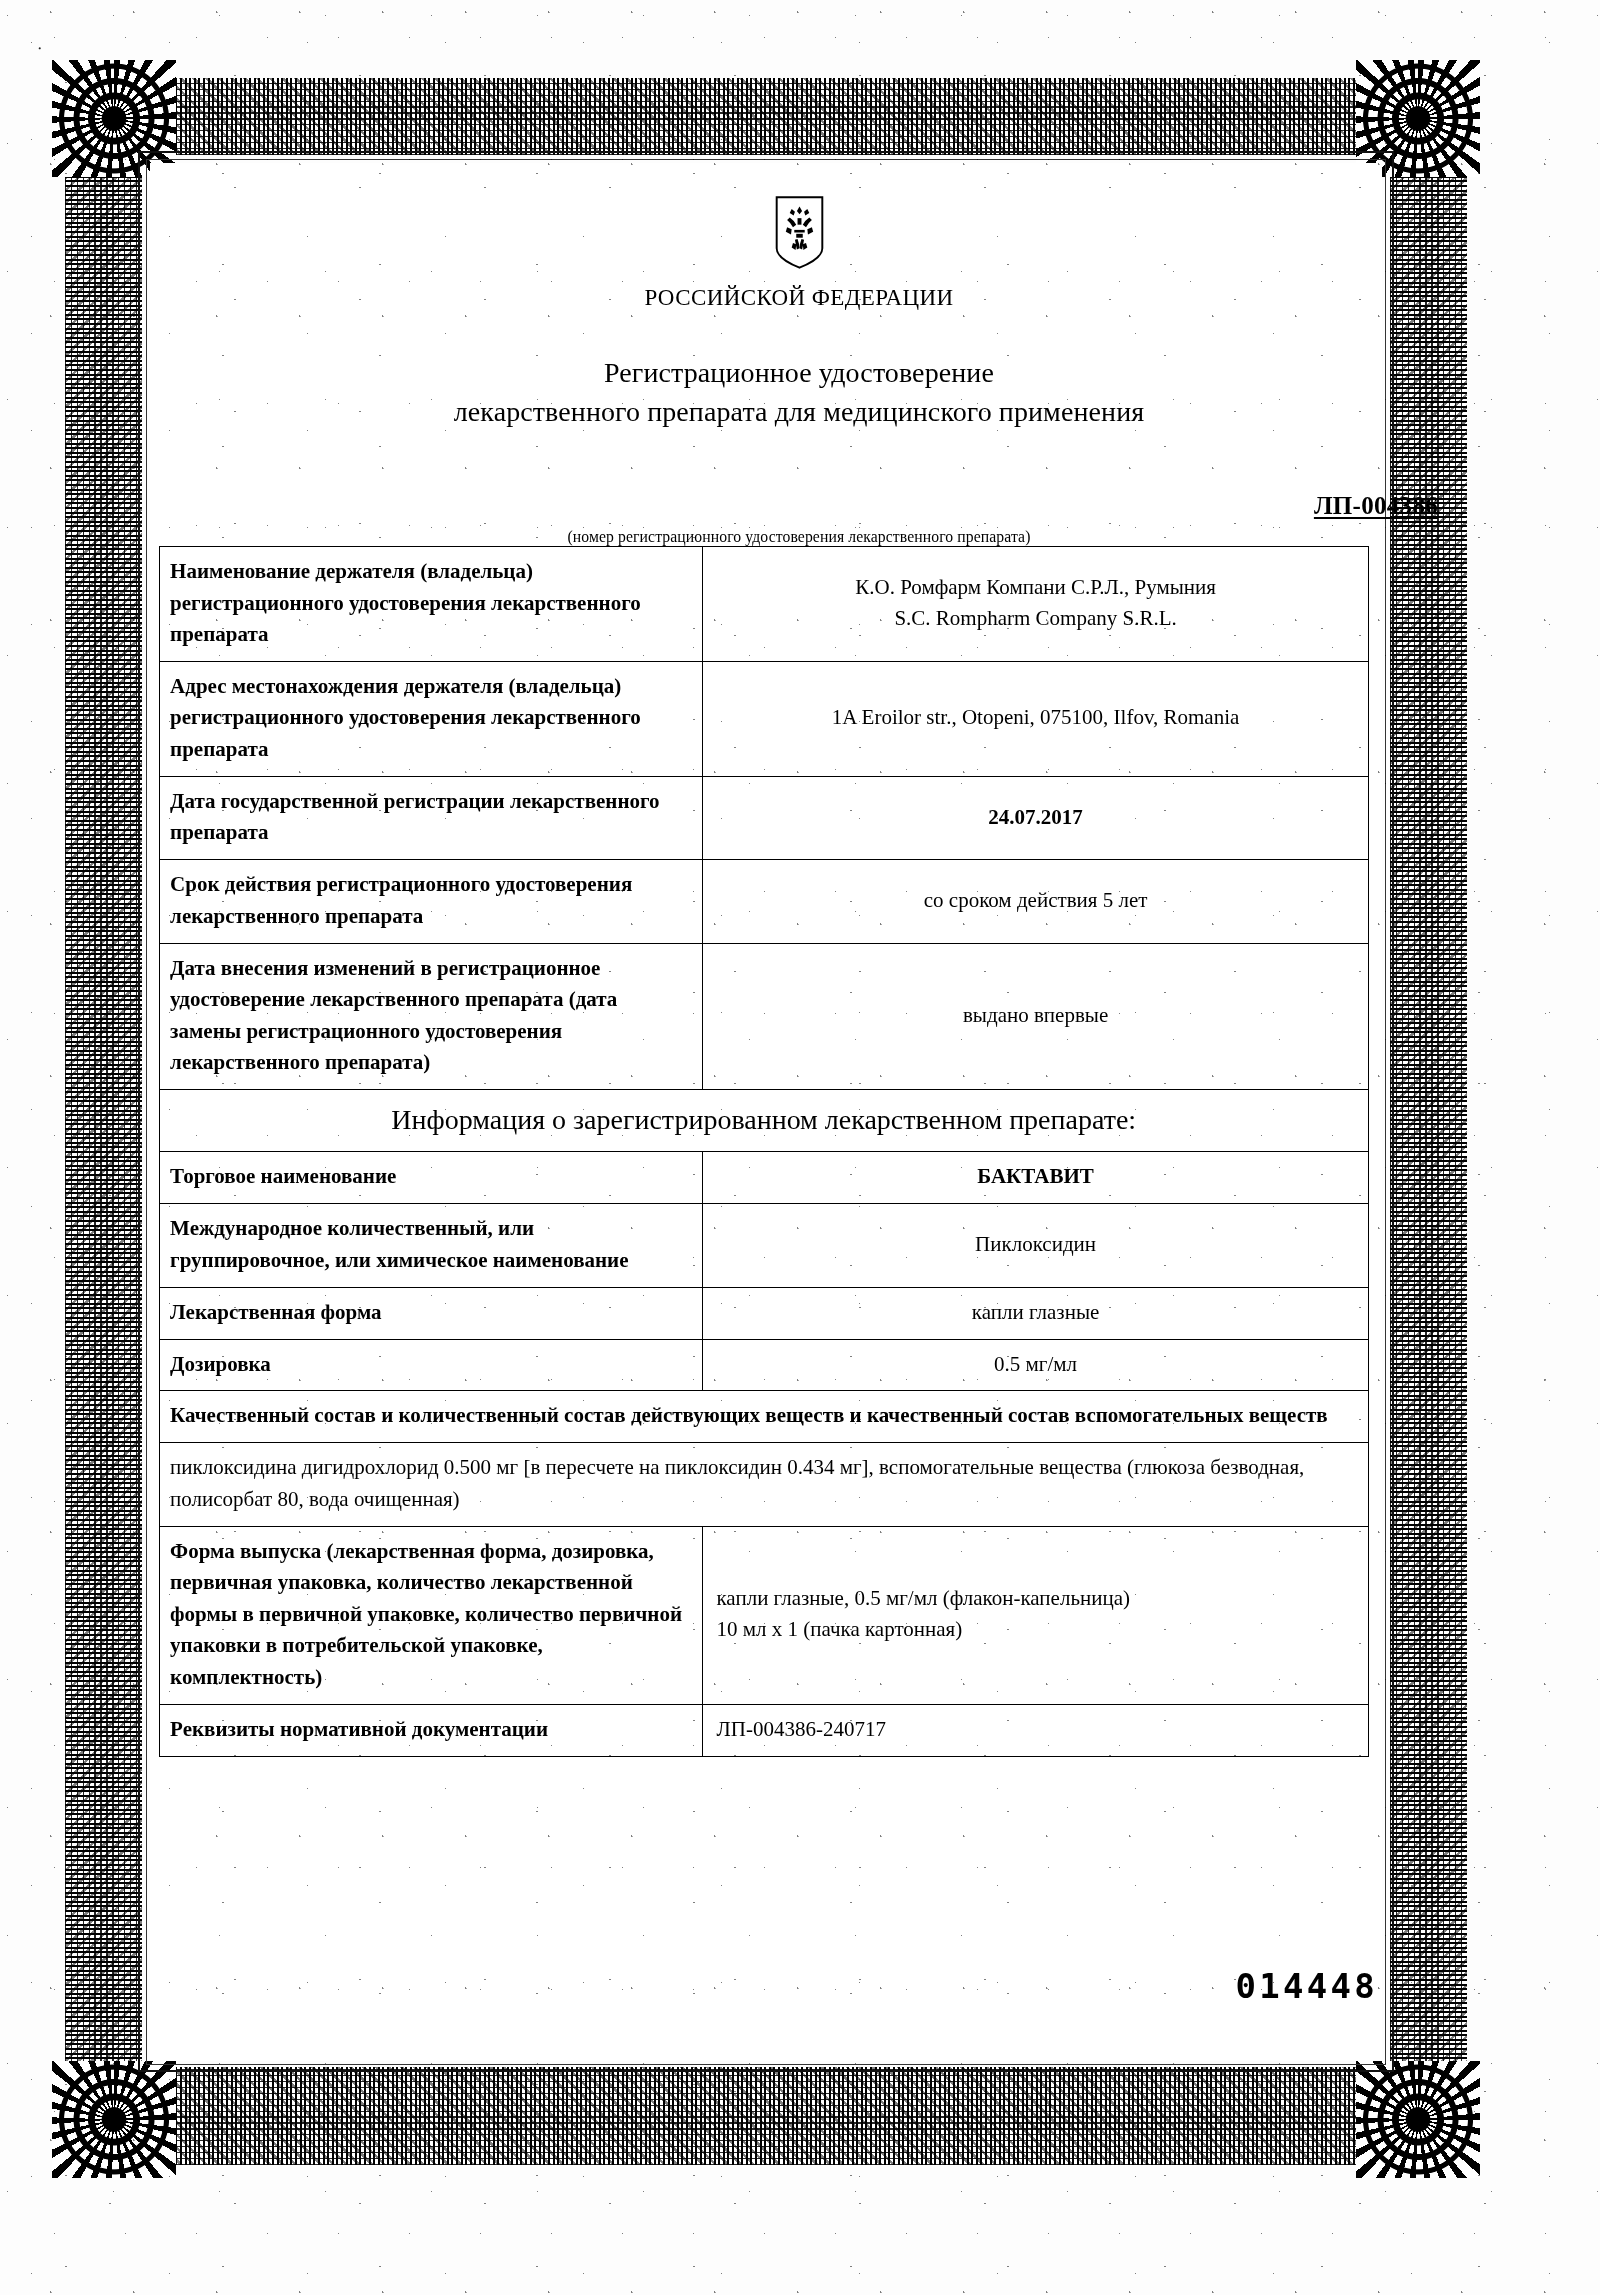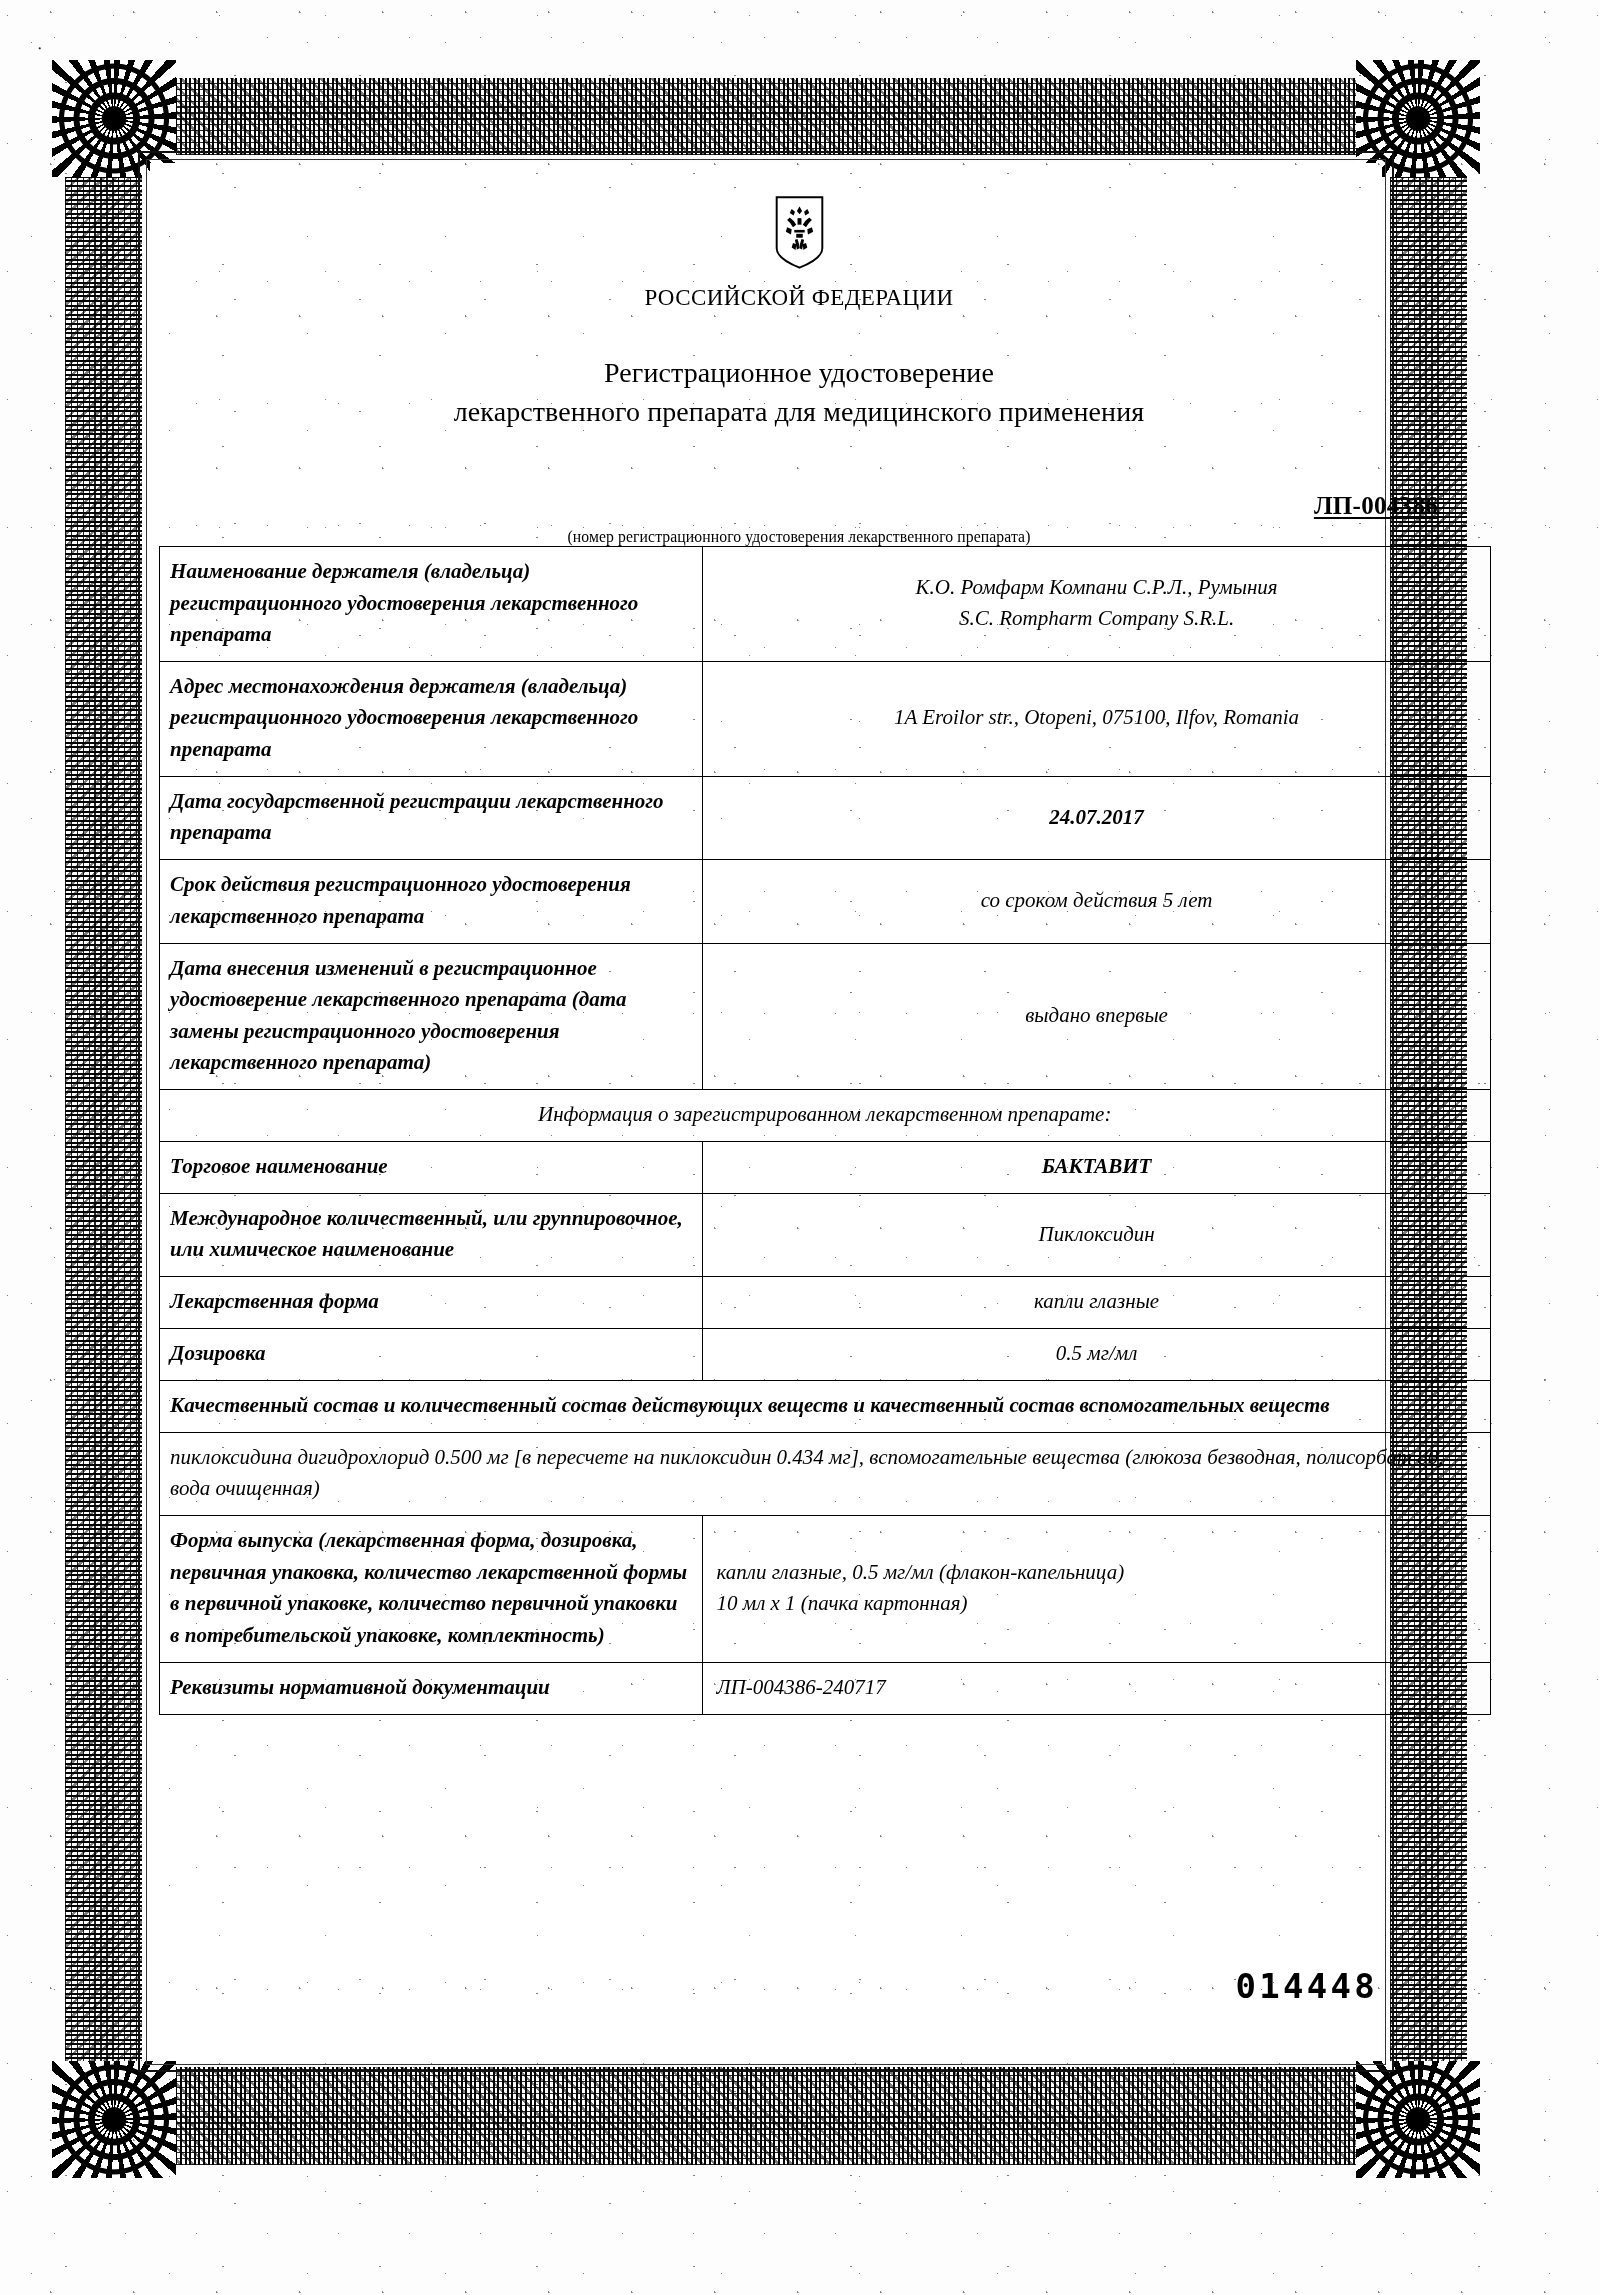--- a/index.html
+++ b/index.html
@@ -150,26 +150,25 @@
   }
   .reg-caption {
     text-align: center;
     font-size: 15.7px;
     margin-top: 7.8px;
     letter-spacing: 0.1px;
   }
 
   
   table.reg {
-    width: 1332px;
+    width: 1210px;
     margin-left: -1.3px;
     border-collapse: collapse;
     table-layout: fixed;
     font-size: 21px;
-    font-style: italic;
   }
   table.reg td {
     border: 1.3px solid #000;
     padding: 9px 10.4px 10.4px 10.4px;
     vertical-align: middle;
     line-height: 1.50;
   }
   td.lbl {
     width: 522px;
     font-weight: bold;
@@ -182,21 +181,21 @@
   td.val.left {
     text-align: left;
     padding-left: 13px;
   }
   td.val.bold {
     font-weight: bold;
   }
   td.section {
     text-align: center;
     font-weight: normal;
-    font-size: 21px;
+    font-size: 28px;
     padding: 10.4px 6.5px;
   }
   td.full-bold {
     font-weight: bold;
     text-align: left;
     line-height: 1.5;
   }
   td.full-plain {
     font-weight: normal;
     text-align: left;

